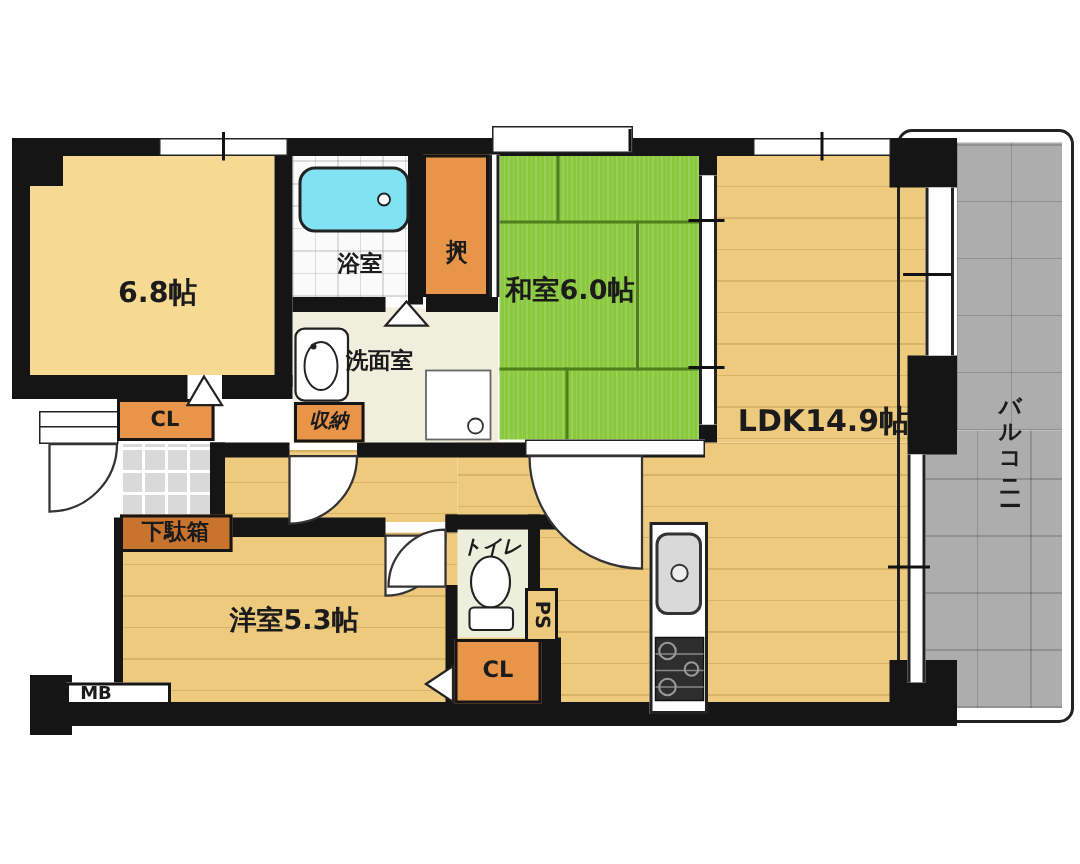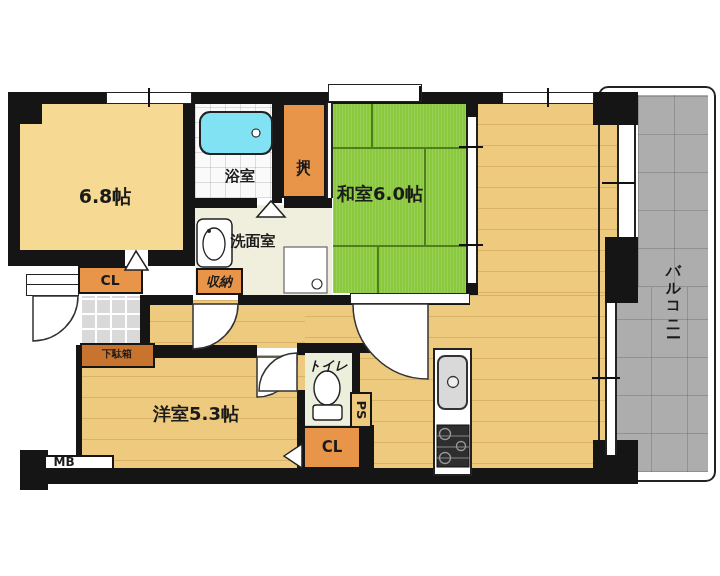--- a/index.html
+++ b/index.html
@@ -166,24 +166,25 @@
       <line x1="592" y1="378" x2="620" y2="378"></line>
       <line x1="459" y1="147" x2="483" y2="147"></line>
       <line x1="459" y1="245" x2="483" y2="245"></line>
     </g>
   </svg>
 
   <div class="label z8" style="left:105px;top:196px;font-size:19px;">6.8帖</div>
   <div class="label z8" style="left:240px;top:176px;font-size:15px;">浴室</div>
   <div class="label vert z8" style="left:304px;top:150px;font-size:14px;">押入</div>
   <div class="label z8" style="left:380px;top:194px;font-size:18px;">和室6.0帖</div>
+  <div class="label z8" style="left:549px;top:280px;font-size:20px;">LDK14.9帖</div>
   <div class="label vert z8" style="left:673px;top:292px;font-size:15px;">バルコニー</div>
   <div class="label z8" style="left:253px;top:241px;font-size:15px;">洗面室</div>
   <div class="label z8" style="left:110px;top:280px;font-size:14px;">CL</div>
   <div class="label z8" style="left:219px;top:281px;font-size:13px;font-style:italic;">収納</div>
-  <div class="label z8" style="left:117px;top:355px;font-size:10px;font-family:Liberation Mono, monospace;">下駄箱</div>
+  <div class="label z8" style="left:117px;top:355px;font-size:15px;">下駄箱</div>
   <div class="label z8" style="left:328px;top:365px;font-size:13px;font-style:italic;">トイレ</div>
   <div class="label z8" style="left:361px;top:410px;font-size:13px;transform:translate(-50%,-50%) rotate(90deg);">PS</div>
   <div class="label z8" style="left:332px;top:447px;font-size:15px;">CL</div>
   <div class="label z8" style="left:196px;top:414px;font-size:18px;">洋室5.3帖</div>
   <div class="label z8" style="left:64px;top:462px;font-size:12px;">MB</div>
 
 </div>
 
 </body></html>

